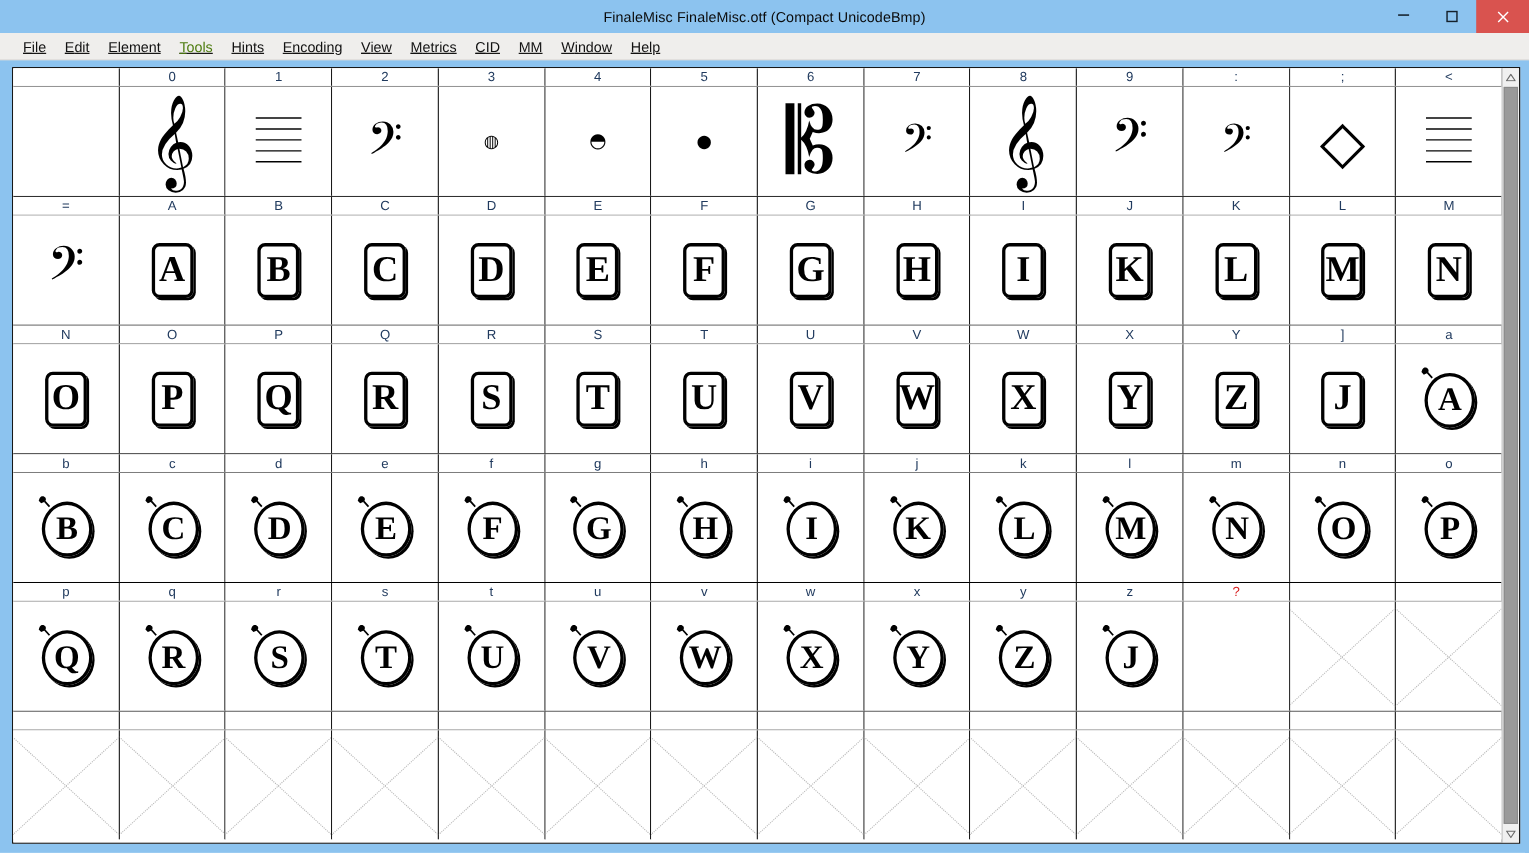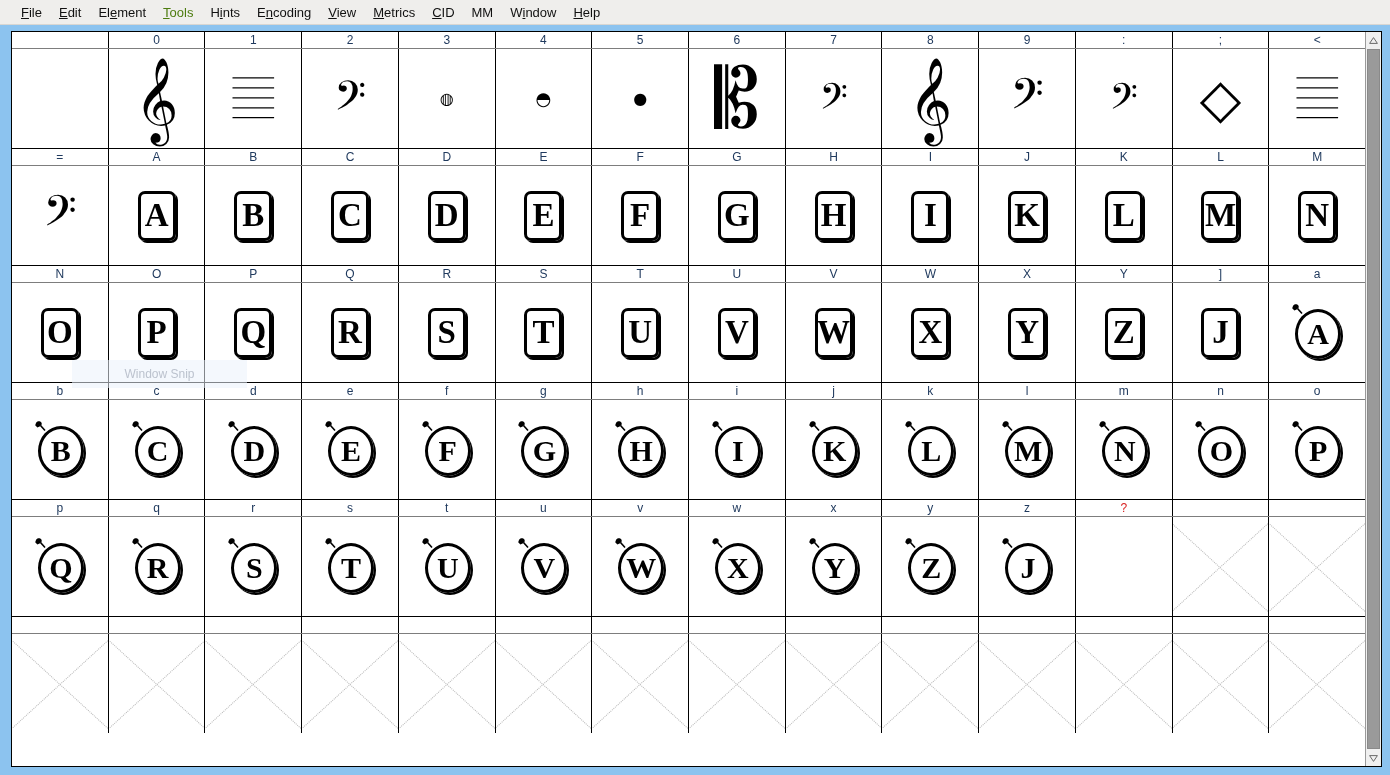--- a/index.html
+++ b/index.html
@@ -65,20 +65,21 @@
   
   #menubar {
     flex: 0 0 25px;
     height: 25px;
     background: #efeeec;
     border-bottom: 1px solid #d8d6d2;
     display: flex;
     align-items: center;
     padding-left: 13px;
     gap: 0px;
+    text-decoration: underline;
   }
   .menu-item {
     font-size: 13px;
     color: #111111;
     padding: 2px 9px 2px 8px;
     white-space: nowrap;
     cursor: default;
   }
   .menu-item.disabled { color: #4d7c0f; }
   .menu-item u { text-decoration: underline; text-underline-offset: 1px; }
@@ -240,20 +241,40 @@
     font-size: 12px;
     color: rgba(140, 150, 165, 0.55);
     font-family: "Liberation Sans", sans-serif;
   }
 </style>
 </head>
 <body>
 
 <div id="window">
 
+  <div id="titlebar">
+    <div id="title-text">FinaleMisc  FinaleMisc.otf (Compact UnicodeBmp)</div>
+    <div id="window-controls">
+      <div class="wc min">
+        <svg width="12" height="12" viewBox="0 0 12 12">
+          <rect x="1" y="7" width="10" height="1.4" fill="#14202b"></rect>
+        </svg>
+      </div>
+      <div class="wc max">
+        <svg width="12" height="12" viewBox="0 0 12 12">
+          <rect x="1.5" y="1.5" width="9" height="9" fill="none" stroke="#14202b" stroke-width="1.3"></rect>
+        </svg>
+      </div>
+      <div class="wc close">
+        <svg width="13" height="13" viewBox="0 0 13 13">
+          <path d="M2,2 L11,11 M11,2 L2,11" stroke="#ffffff" stroke-width="1.3" fill="none"></path>
+        </svg>
+      </div>
+    </div>
+  </div>
 
   <div id="menubar">
       <div class="menu-item"><u>F</u>ile</div>
       <div class="menu-item"><u>E</u>dit</div>
       <div class="menu-item">El<u>e</u>ment</div>
       <div class="menu-item disabled"><u>T</u>ools</div>
       <div class="menu-item">H<u>i</u>nts</div>
       <div class="menu-item">E<u>n</u>coding</div>
       <div class="menu-item"><u>V</u>iew</div>
       <div class="menu-item"><u>M</u>etrics</div>
@@ -770,20 +791,17 @@
         <div class="sb-track">
           <div class="sb-thumb"></div>
         </div>
         <div class="sb-arrow">
           <svg width="9" height="7" viewBox="0 0 9 7">
             <path d="M4.5,6.4 L0.6,0.6 L8.4,0.6 Z" fill="none" stroke="#6a6a6a" stroke-width="1"></path>
           </svg>
         </div>
       </div>
 
-      <div id="watermark">
-        <span>Window Snip</span>
-      </div>
 
     </div>
   </div>
 
 </div>
 
 </body></html>

